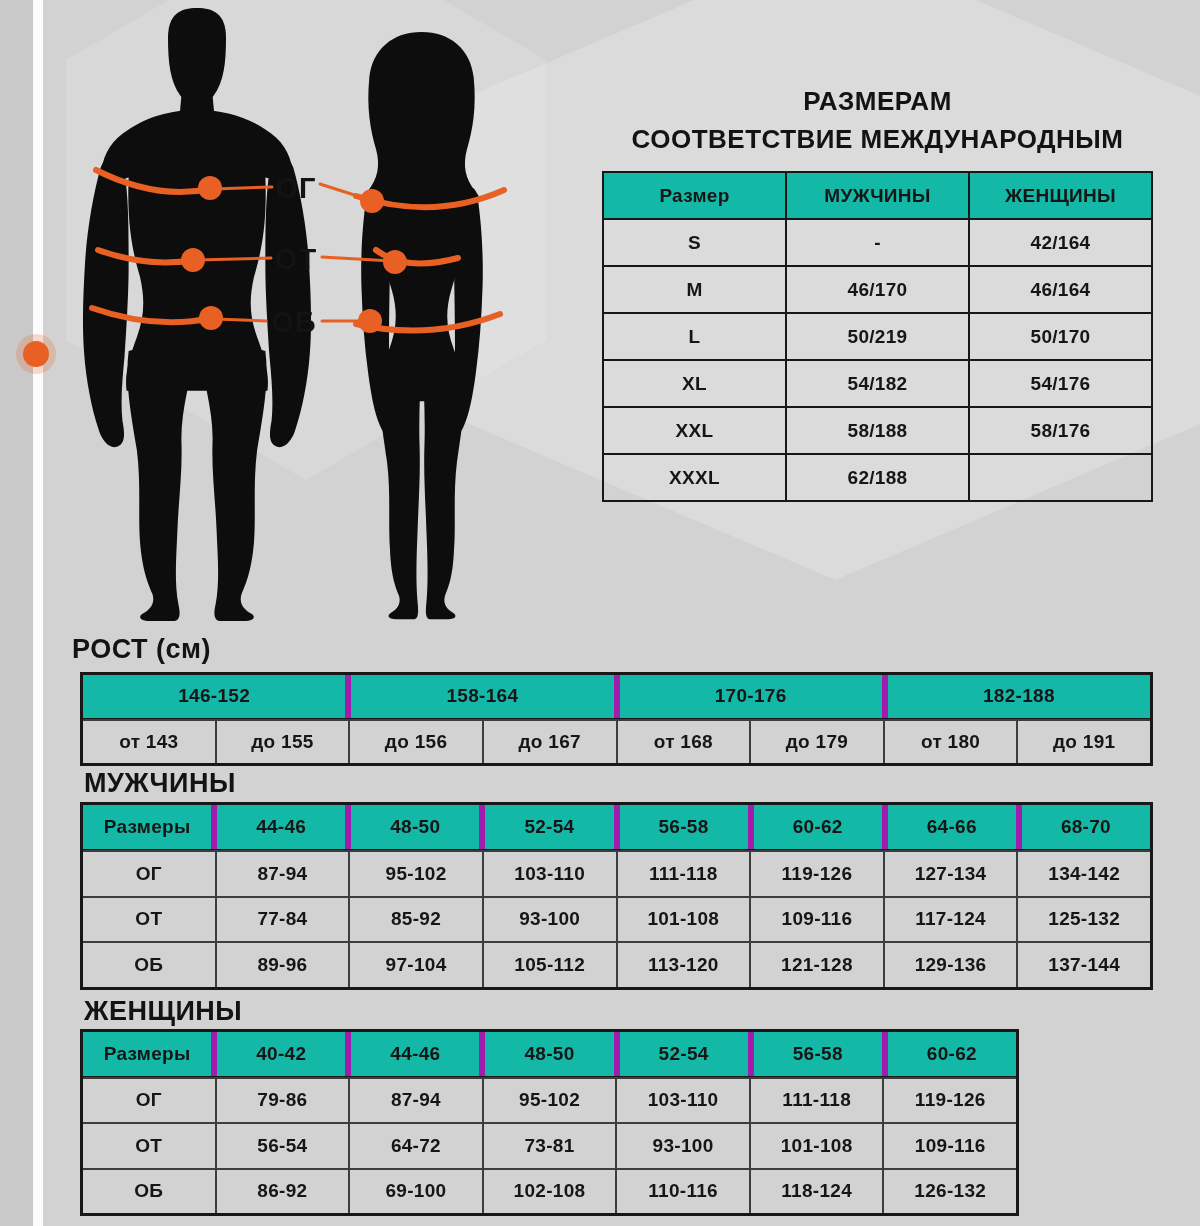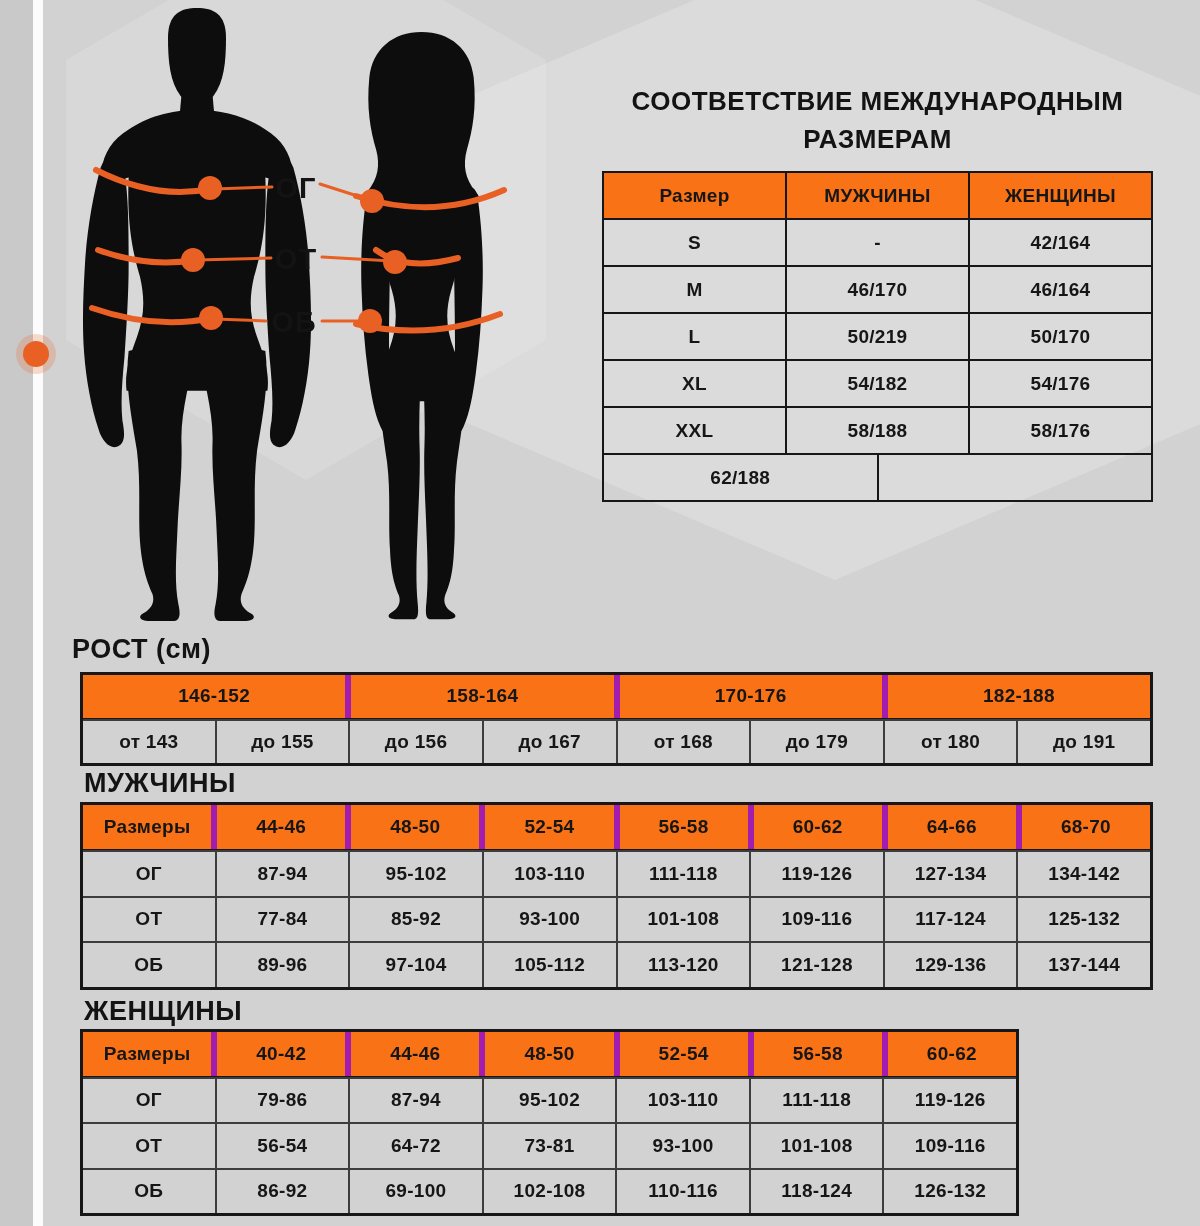--- a/index.html
+++ b/index.html
@@ -20,21 +20,21 @@
                  font-size:29px;font-weight:800;letter-spacing:1px;color:#131313;}
   
   .main-title{position:absolute;left:602px;top:82px;width:551px;text-align:center;
               font-size:26px;line-height:38px;font-weight:800;letter-spacing:0.5px;color:#131313;}
   .section-label{position:absolute;font-size:27px;font-weight:800;letter-spacing:0.5px;color:#131313;}
   
   .tbl{position:absolute;display:flex;flex-direction:column;box-sizing:border-box;}
   .t-row{display:flex;flex:1;min-height:0;}
   .t-cell{flex:1;display:flex;align-items:center;justify-content:center;
           font-size:19px;font-weight:700;letter-spacing:0.3px;color:#161616;}
-  .orange{background:#f97316;text-align:center;}
+  .orange{background:#14b8a6;text-align:center;}
   
   .tbl-intl{border:2px solid #171717;}
   .tbl-intl .t-row + .t-row{border-top:2px solid #171717;}
   .tbl-intl .t-cell + .t-cell{border-left:2px solid #171717;}
   
   .tbl-grid{border:3px solid #171717;}
   .tbl-grid .t-row + .t-row{border-top:2px solid #3d3d3d;}
   .tbl-grid .t-cell + .t-cell{border-left:2px solid #3d3d3d;}
   .tbl-grid .t-row.head{border-bottom:1px solid #171717;}
   .tbl-grid .t-row.head .t-cell + .t-cell{border-left:6px solid #a21caf;}
@@ -99,22 +99,22 @@
       <circle cx="211" cy="318" r="12"></circle>
       <circle cx="370" cy="321" r="12"></circle>
     </g>
   </svg>
 
   <div class="measure-label" style="left:296px;top:188px;">ОГ</div>
   <div class="measure-label" style="left:296px;top:259px;">ОТ</div>
   <div class="measure-label" style="left:294px;top:322px;">ОБ</div>
 
   <div class="main-title">
+    <div>РАЗМЕРАМ</div>
     <div>СООТВЕТСТВИЕ МЕЖДУНАРОДНЫМ</div>
-    <div>РАЗМЕРАМ</div>
   </div>
 
   <div class="tbl tbl-intl" style="left:602px;top:171px;width:551px;height:331px;">
     <div class="t-row head">
       <div class="t-cell orange">Размер</div>
       <div class="t-cell orange">МУЖЧИНЫ</div>
       <div class="t-cell orange">ЖЕНЩИНЫ</div>
     </div>
     <div class="t-row">
       <div class="t-cell">S</div>
@@ -135,20 +135,21 @@
       <div class="t-cell">XL</div>
       <div class="t-cell">54/182</div>
       <div class="t-cell">54/176</div>
     </div>
     <div class="t-row">
       <div class="t-cell">XXL</div>
       <div class="t-cell">58/188</div>
       <div class="t-cell">58/176</div>
     </div>
     <div class="t-row">
+      <div class="t-cell">XXXL</div>
       <div class="t-cell">62/188</div>
       <div class="t-cell"></div>
     </div>
   </div>
 
   <div class="section-label" style="left:72px;top:634px;">РОСТ (см)</div>
   <div class="tbl tbl-grid" style="left:80px;top:672px;width:1073px;height:94px;">
     <div class="t-row head">
       <div class="t-cell orange">146-152</div>
       <div class="t-cell orange">158-164</div>

